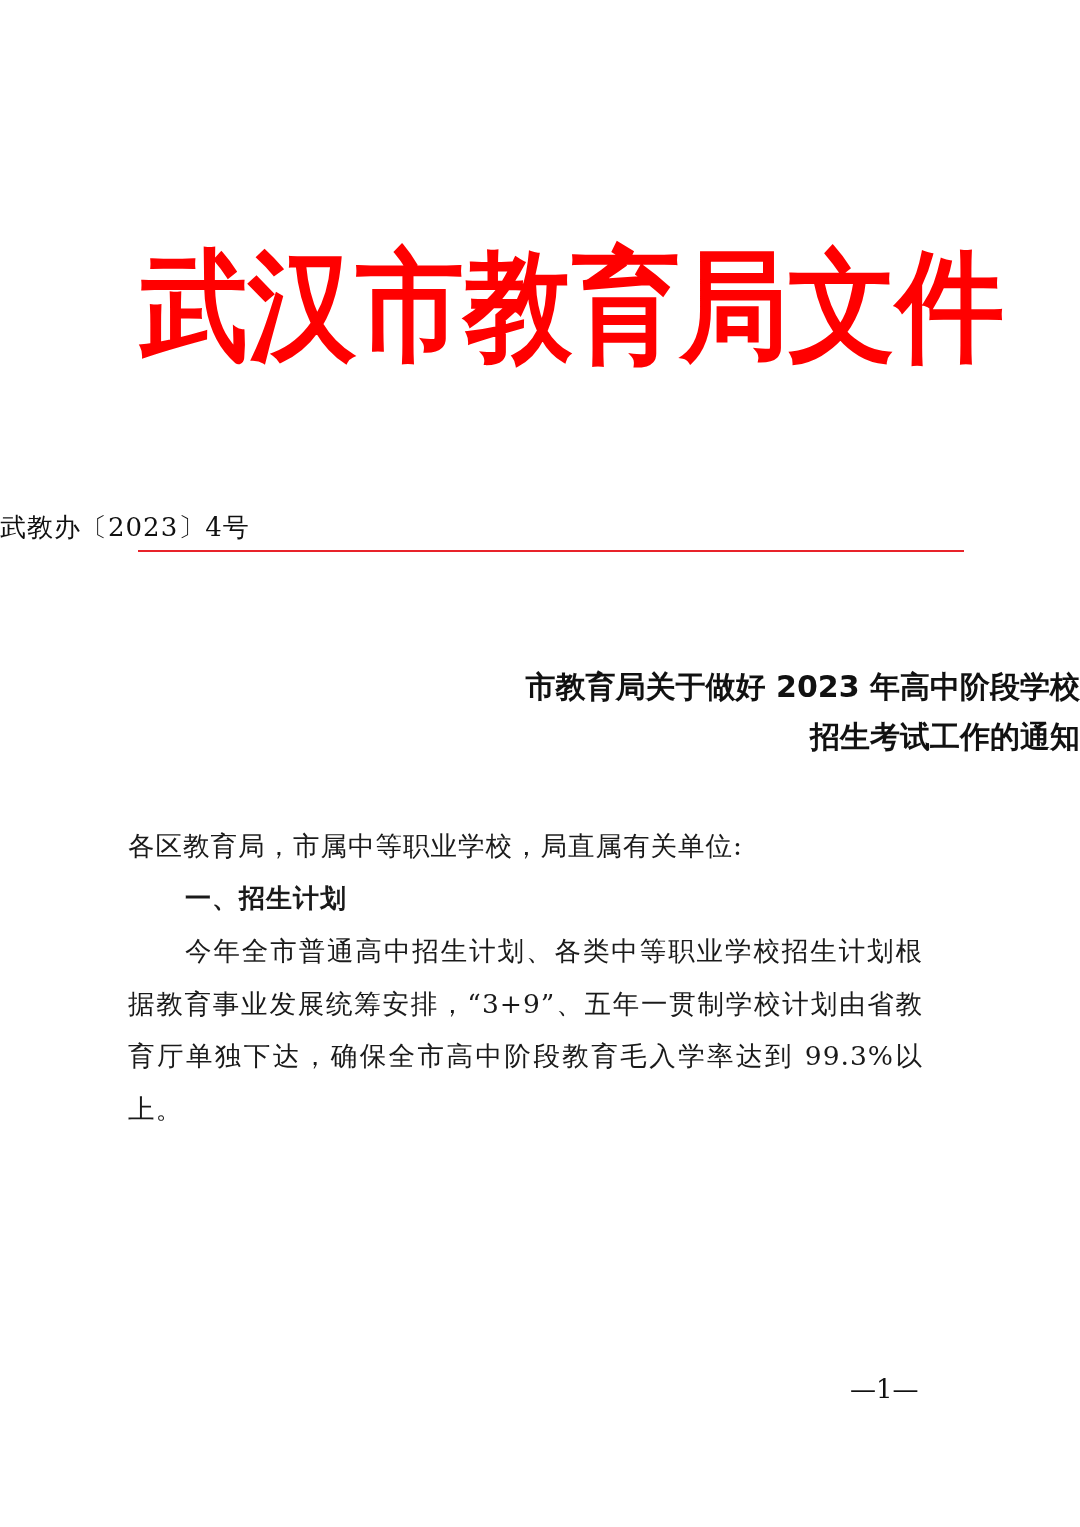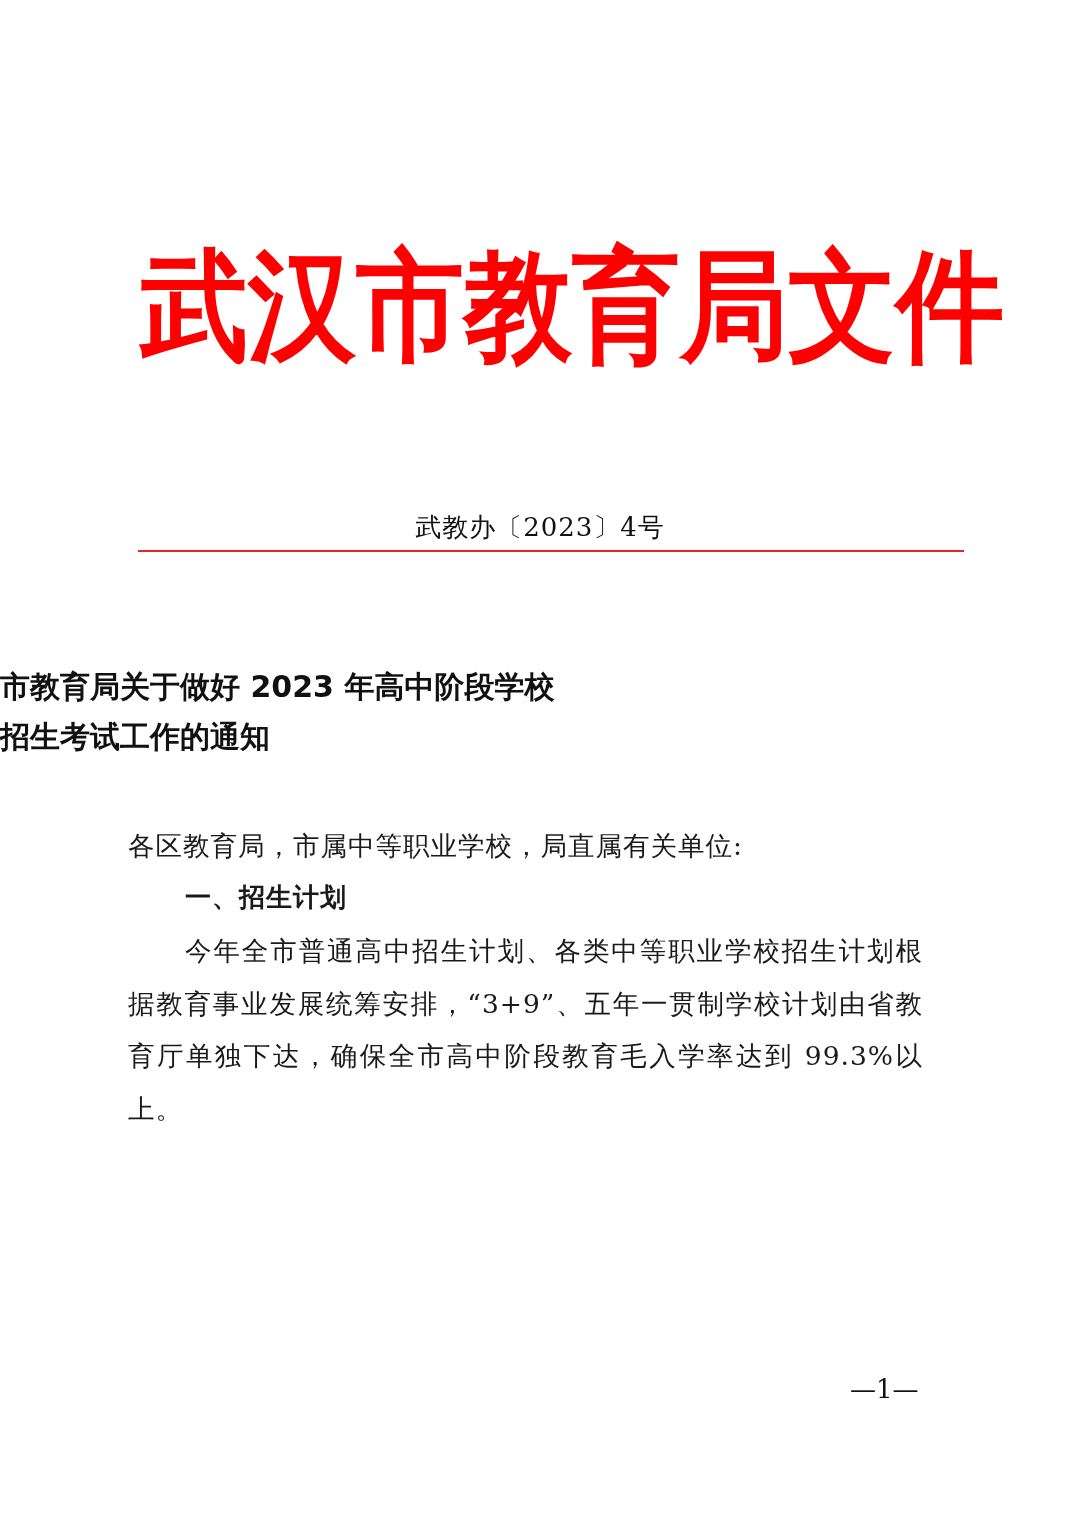--- a/index.html
+++ b/index.html
@@ -32,40 +32,39 @@
       line-height: 1;
       color: #ff0000;
       transform: scaleY(1.12);
       display: inline-block;
     }
     .doc-number {
       position: absolute;
       left: 0;
       width: 1080px;
       top: 510px;
-      text-align: center;
       font-family: "DejaVu Serif", serif;
       font-size: 26px;
       letter-spacing: 1px;
       color: #111;
     }
     .red-rule {
       position: absolute;
       left: 138px;
       top: 550px;
       width: 826px;
       height: 2px;
       background: #e8232a;
     }
     .title {
       position: absolute;
       left: 0;
       width: 1080px;
       top: 662px;
-      text-align: left;
+      text-align: right;
       font-family: "DejaVu Sans", sans-serif;
       font-weight: bold;
       font-size: 30px;
       line-height: 50px;
       color: #111;
     }
     .body-text {
       position: absolute;
       left: 128px;
       top: 820px;
@@ -76,21 +75,21 @@
       color: #1a1a1a;
       letter-spacing: 1px;
     }
     .body-text p {
       margin: 0;
       text-align: justify;
       text-align-last: left;
     }
     .indent { text-indent: 57px; }
     .section-heading {
-      font-family: Liberation Mono, monospace;
+      font-family: Liberation Serif, serif;
       font-weight: bold;
       font-size: 26px;
       text-indent: 57px;
     }
     .page-number {
       position: absolute;
       left: 850px;
       top: 1374px;
       font-family: "DejaVu Serif", serif;
       font-size: 26px;

